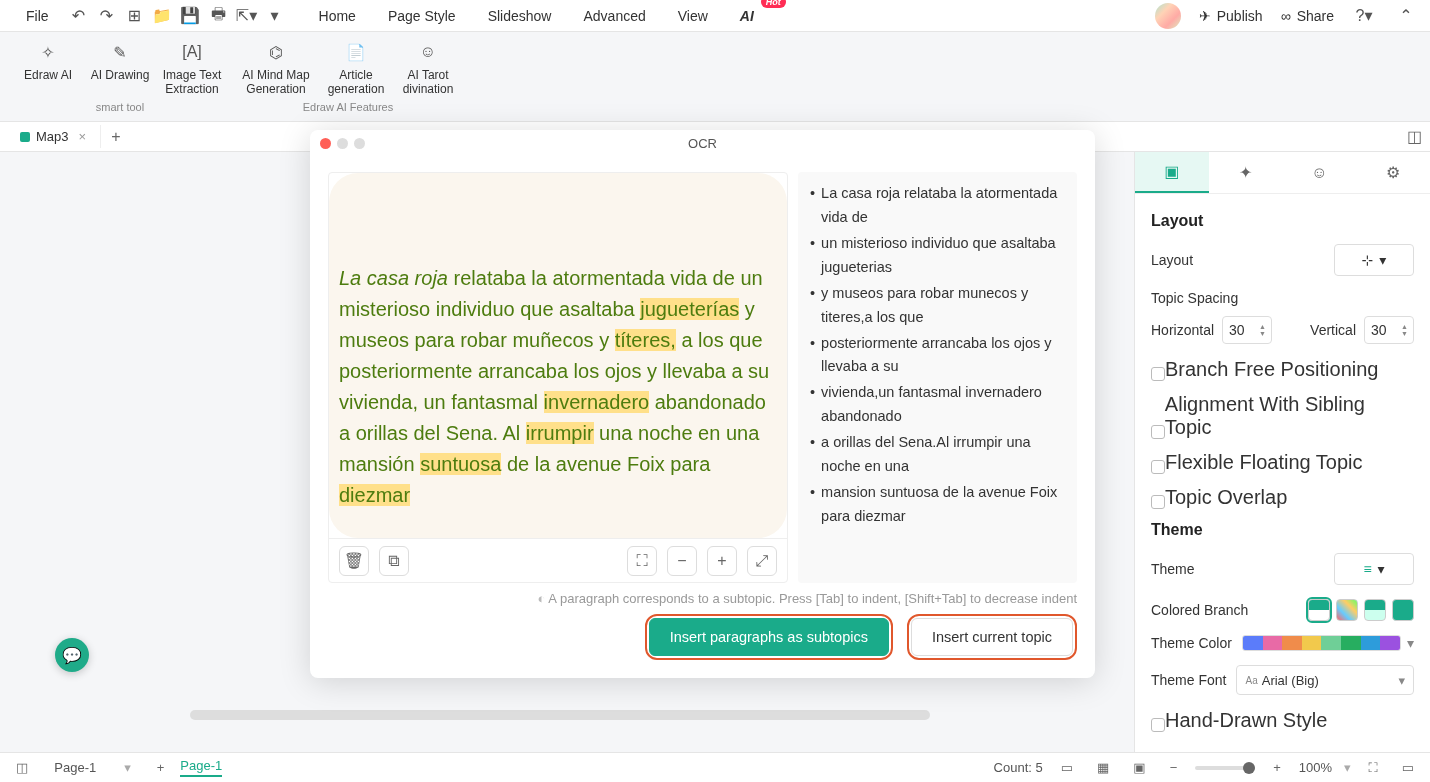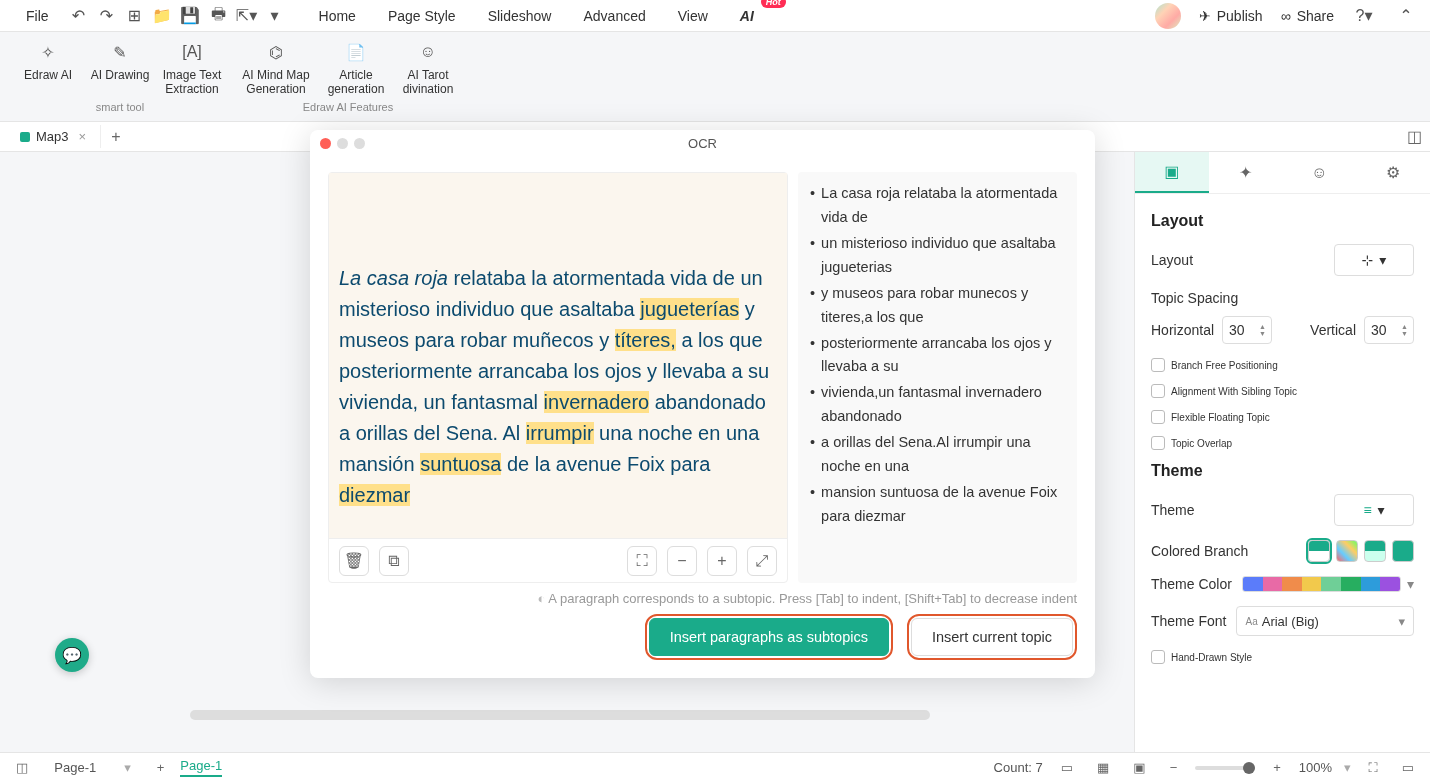--- a/index.html
+++ b/index.html
@@ -40,21 +40,21 @@
 
 .ocr-dialog { position: absolute; top: 130px; left: 310px; width: 785px; height: 548px; background: #fff; border-radius: 8px; box-shadow: 0 4px 32px rgba(0,0,0,0.15); display: flex; flex-direction: column; }
 .ocr-title-bar { height: 26px; display: flex; align-items: center; padding: 0 10px; position: relative; }
 .traffic { display: flex; gap: 6px; }
 .traffic span { width: 11px; height: 11px; border-radius: 50%; }
 .tr-red { background: #ff5f57; }
 .tr-grey { background: #ddd; }
 .ocr-title { position: absolute; left: 0; right: 0; text-align: center; font-size: 13px; color: #555; }
 .ocr-body { flex: 1; display: flex; gap: 10px; padding: 16px 18px 0; }
 .ocr-left { width: 460px; background: #fff; border: 1px solid #eee; border-radius: 4px; display: flex; flex-direction: column; }
-.ocr-image { flex: 1; background: #fbf6ee; margin: 0; padding: 90px 10px 10px 10px; font-family: Georgia, serif; font-size: 20px; line-height: 1.55; color: #0c4a6e; }
+.ocr-image { flex: 1; background: #fbf6ee; margin: 0; padding: 90px 10px 10px 10px; font-family: Georgia, serif; font-size: 20px; line-height: 1.55; color: #4d7c0f; border-radius: 29px; }
 .ocr-image .italic { font-style: italic; }
 .hl { background: #ffe08a; }
 .ocr-toolbar { height: 44px; display: flex; align-items: center; padding: 0 10px; gap: 10px; border-top: 1px solid #eee; }
 .ocr-toolbar .tb-btn { width: 30px; height: 30px; border: 1px solid #ddd; border-radius: 6px; display: flex; align-items: center; justify-content: center; color: #666; cursor: pointer; }
 .ocr-toolbar .spacer { flex: 1; }
 .ocr-right { flex: 1; background: #f9f9f9; border-radius: 4px; padding: 10px 12px; font-size: 14.5px; color: #333; line-height: 1.65; overflow: auto; }
 .ocr-right .bl { display: flex; gap: 6px; margin-bottom: 2px; }
 .ocr-right .bl::before { content: "•"; }
 .ocr-footer { padding: 8px 18px 18px; }
 .ocr-hint { font-size: 13px; color: #999; text-align: right; margin-bottom: 8px; }
@@ -70,21 +70,21 @@
 .rp-tab { flex: 1; display: flex; align-items: center; justify-content: center; height: 100%; color: #666; cursor: pointer; }
 .rp-tab.active { background: #e6f8f3; color: #1aab8a; border-bottom: 2px solid #1aab8a; }
 .rp-content { flex: 1; overflow: auto; padding: 12px 16px; }
 .rp-h { font-size: 16px; font-weight: 600; margin: 6px 0 14px; color: #222; }
 .rp-row { display: flex; align-items: center; justify-content: space-between; margin-bottom: 14px; font-size: 14px; color: #333; }
 .rp-select { width: 80px; height: 32px; border: 1px solid #ddd; border-radius: 4px; display: flex; align-items: center; justify-content: center; gap: 6px; cursor: pointer; }
 .rp-sublabel { font-size: 14px; color: #333; margin-bottom: 10px; }
 .spin-group { display: flex; align-items: center; gap: 8px; font-size: 14px; }
 .spinbox { width: 50px; height: 28px; border: 1px solid #ddd; border-radius: 4px; display: flex; align-items: center; padding: 0 6px; position: relative; }
 .spin-arrows { position: absolute; right: 2px; top: 2px; bottom: 2px; width: 10px; display: flex; flex-direction: column; justify-content: center; font-size: 7px; color: #888; }
-.chk-row { display: flex; align-items: center; gap: 6px; margin-bottom: 12px; font-size: 10px; color: #333; }
+.chk-row { display: flex; align-items: flex-end; gap: 0; margin-bottom: 12px; font-size: 20px; color: #333; }
 .chk { width: 14px; height: 14px; border: 1.5px solid #bbb; border-radius: 3px; }
 .swatch-row { display: flex; gap: 6px; }
 .swatch { width: 22px; height: 22px; border-radius: 4px; border: 1px solid #ccc; cursor: pointer; }
 .sw-active { outline: 2px solid #1aab8a; }
 .color-strip { display: flex; height: 16px; border: 1px solid #ddd; border-radius: 3px; overflow: hidden; flex: 1; margin-left: 10px; }
 .color-strip span { flex: 1; }
 .font-sel { flex: 1; margin-left: 10px; height: 30px; border: 1px solid #ddd; border-radius: 4px; display: flex; align-items: center; padding: 0 8px; font-size: 13px; gap: 4px; }
 
 
 .status-bar { position: absolute; bottom: 0; left: 0; right: 0; height: 30px; background: #fff; border-top: 1px solid #e5e5e5; display: flex; align-items: center; padding: 0 10px; gap: 10px; font-size: 13px; color: #555; }
@@ -346,21 +346,21 @@
 
 <div class="status-bar">
   <span class="sb-btn">◫</span>
   <div class="page-sel">
       <span>Page-1</span> 
       <span style="color:#aaa;margin-left:20px">▾</span>
     </div>
   <span class="sb-btn">+</span>
   <span class="page-active">Page-1</span>
   <div class="sb-right">
-    <span>Count: 7</span>
+    <span>Count: 5</span>
     <span class="sb-btn">▭</span>
     <span class="sb-btn">▦</span>
     <span class="sb-btn">▣</span>
     <span class="sb-btn">−</span>
     <div class="zoom-slider">
         <div class="zoom-thumb"></div>
       </div>
     <span class="sb-btn">+</span>
     <span>100%</span>
       <span style="color:#aaa">▾</span>

